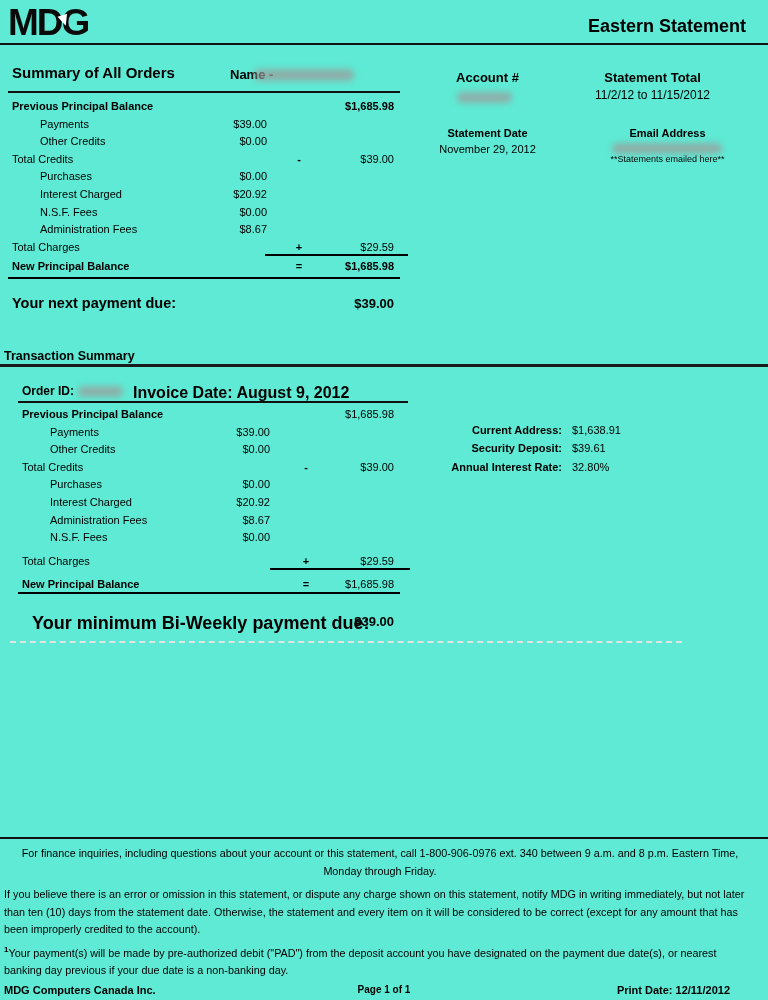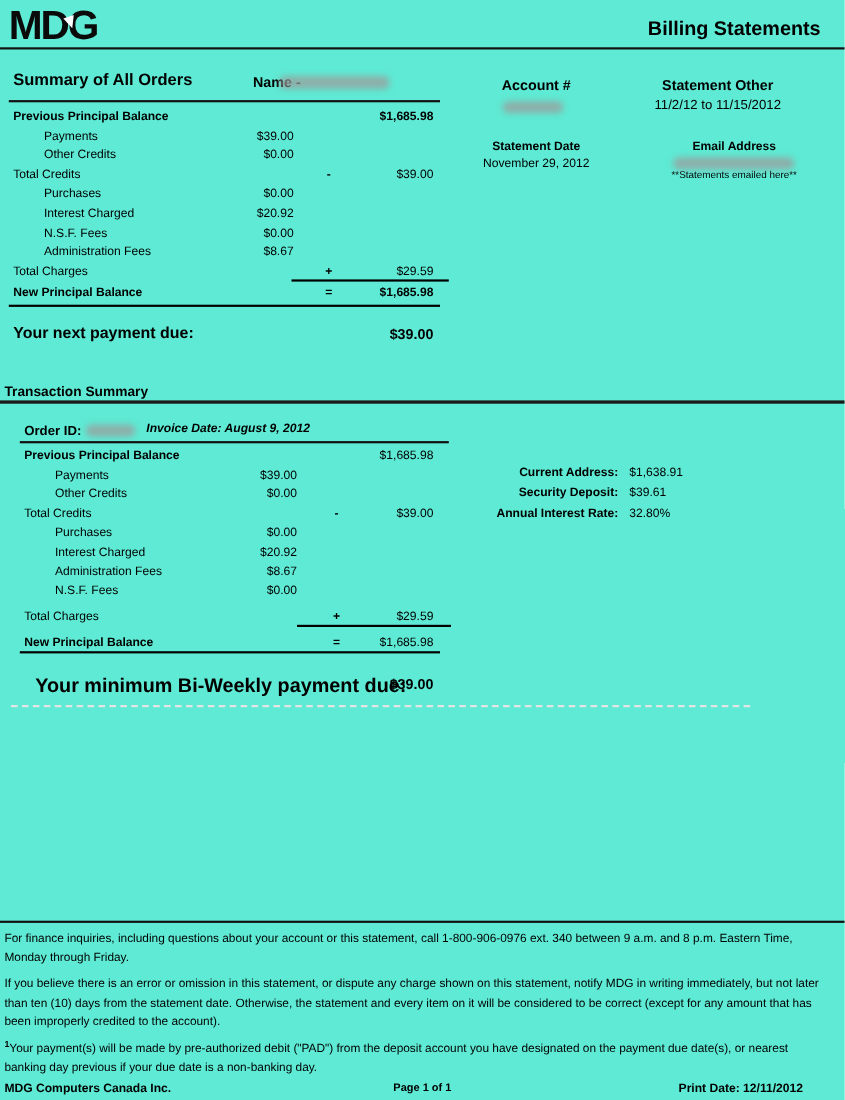--- a/index.html
+++ b/index.html
@@ -68,67 +68,67 @@
   .date-val { font-size:11px; margin-top:4px; }
   .email-col { position:absolute; left:585px; top:127px; width:165px; text-align:center; }
   .r-email { left:612px; top:143px; width:110px; height:11px; }
   .email-note { font-size:9px; margin-top:15px; }
 
   
   .tx-title { position:absolute; left:4px; top:349px; font-size:12.5px; font-weight:bold; }
   .tx-rule { position:absolute; left:0; top:364px; width:768px; border-top:3px solid #1a1a1a; }
   .order-lbl { position:absolute; left:22px; top:384px; font-size:12px; font-weight:bold; }
   .r-order { left:78px; top:386px; width:45px; height:11px; }
-  .invoice-lbl { position:absolute; left:133px; top:384px; font-size:11px; font-weight:bold;font-style:italic; }
+  .invoice-lbl { position:absolute; left:133px; top:384px; font-size:16px; font-weight:bold; }
   .order-rule { position:absolute; left:18px; top:401px; width:390px; border-top:2px solid #111; }
 
   .info-block { position:absolute; left:400px; top:424px; width:240px; }
   .info-row { display:flex; height:18.4px; font-size:11px; }
   .info-lbl { width:162px; text-align:right; font-weight:bold; }
   .info-val { padding-left:10px; }
 
   .minpay-lbl { position:absolute; left:32px; top:613px; font-size:18px; font-weight:bold; }
   .minpay-val { position:absolute; left:304px; top:614px; width:90px; text-align:right; font-size:13px; font-weight:bold; }
   .sched { position:absolute; left:404px; top:614px; font-size:12.5px; font-weight:bold; }
   .sup { font-size:8px; vertical-align:super; font-weight:bold; }
   .dash-rule { position:absolute; left:10px; top:641px; width:672px; border-top:2px dashed #e4e4e4; }
 
   
   .foot-rule { position:absolute; left:0; top:837px; width:768px; border-top:2px solid #111; }
   .foot-p { position:absolute; left:4px; width:752px; font-size:10.8px; line-height:17.5px; }
-  .p1 { top:845px; }
+  .p1 { top:845px;text-align:center; }
   .p2 { top:886px; }
   .p3 { top:941px; }
   .foot-company { position:absolute; left:4px; top:984px; font-size:11px; font-weight:bold; }
   .foot-page { position:absolute; left:0; top:984px; width:768px; text-align:center; font-size:10px; font-weight:bold; }
   .foot-print { position:absolute; right:38px; top:984px; font-size:11px; font-weight:bold; }
 </style>
 </head>
 <body>
 
 <div class="page">
 
   <div class="logo">
     <span>MDG</span>
     <span class="logo-cursor"></span>
   </div>
-  <div class="doc-title">Billing Statements</div>
+  <div class="doc-title">Eastern Statement</div>
   <div class="header-rule"></div>
 
   <div class="sum-title">Summary of All Orders</div>
   <div class="name-lbl">Name -</div>
   <div class="redact r-name"></div>
   <div class="sum-rule"></div>
 
   <div class="acct-col">
     <div class="col-h">Account #</div>
   </div>
   <div class="redact r-acct"></div>
   <div class="period-col">
-    <div class="col-h">Statement Other</div>
+    <div class="col-h">Statement Total</div>
     <div class="period-val">11/2/12 to 11/15/2012</div>
   </div>
   <div class="date-col">
     <div class="col-h2">Statement Date</div>
     <div class="date-val">November 29, 2012</div>
   </div>
   <div class="email-col">
     <div class="col-h2">Email Address</div>
     <div class="email-note">**Statements emailed here**</div>
   </div>

